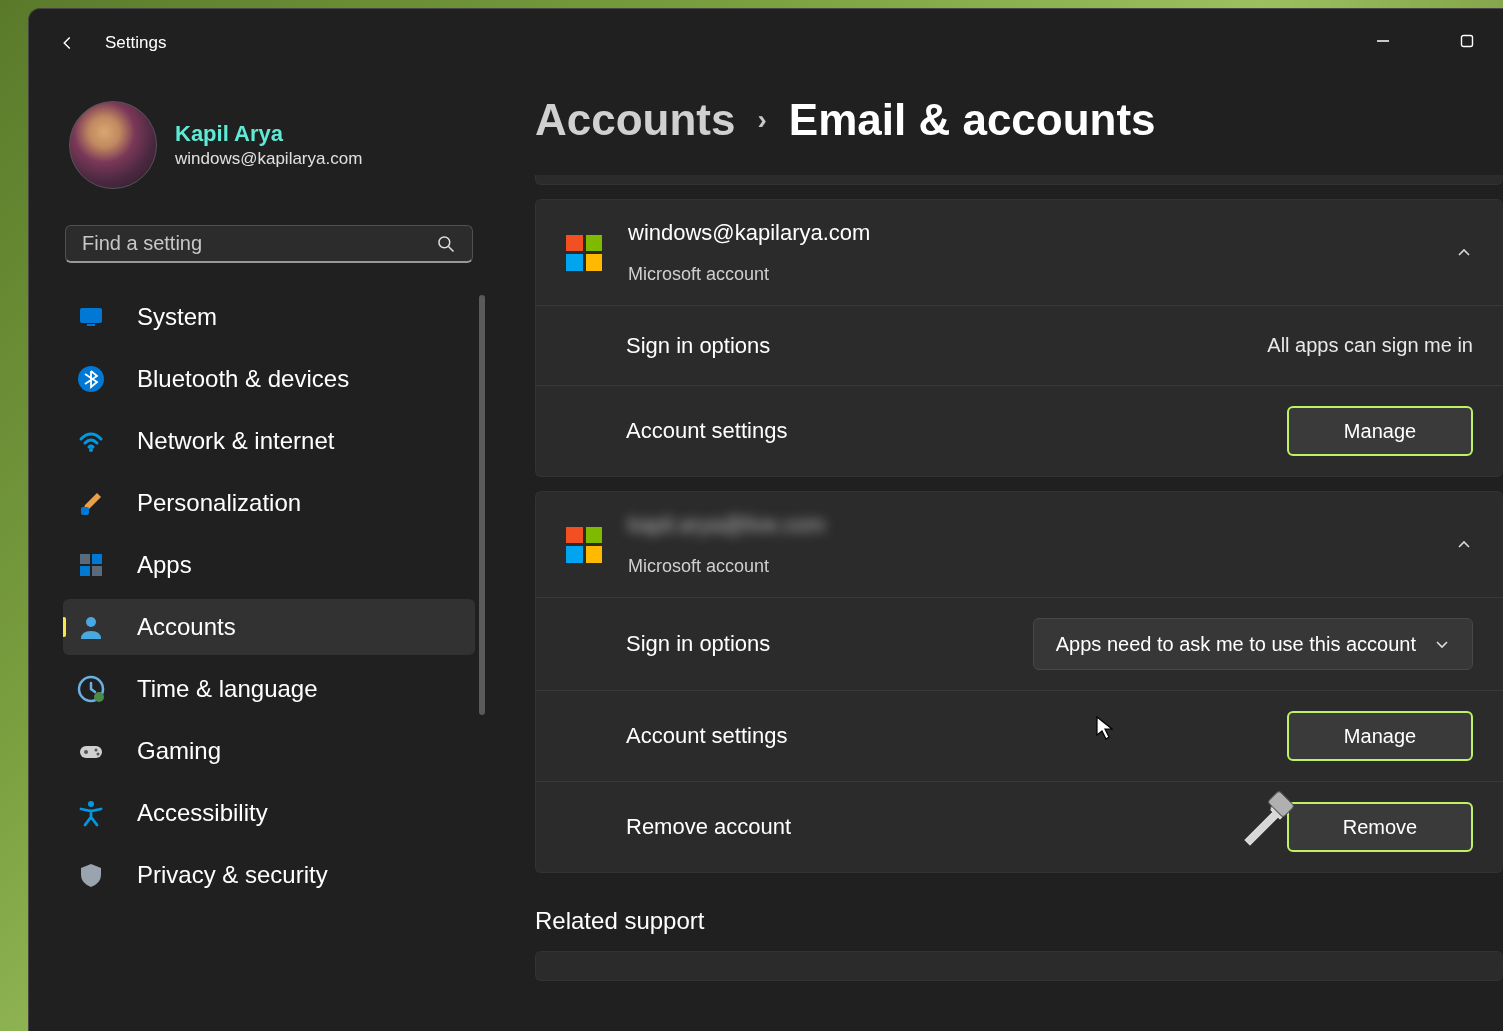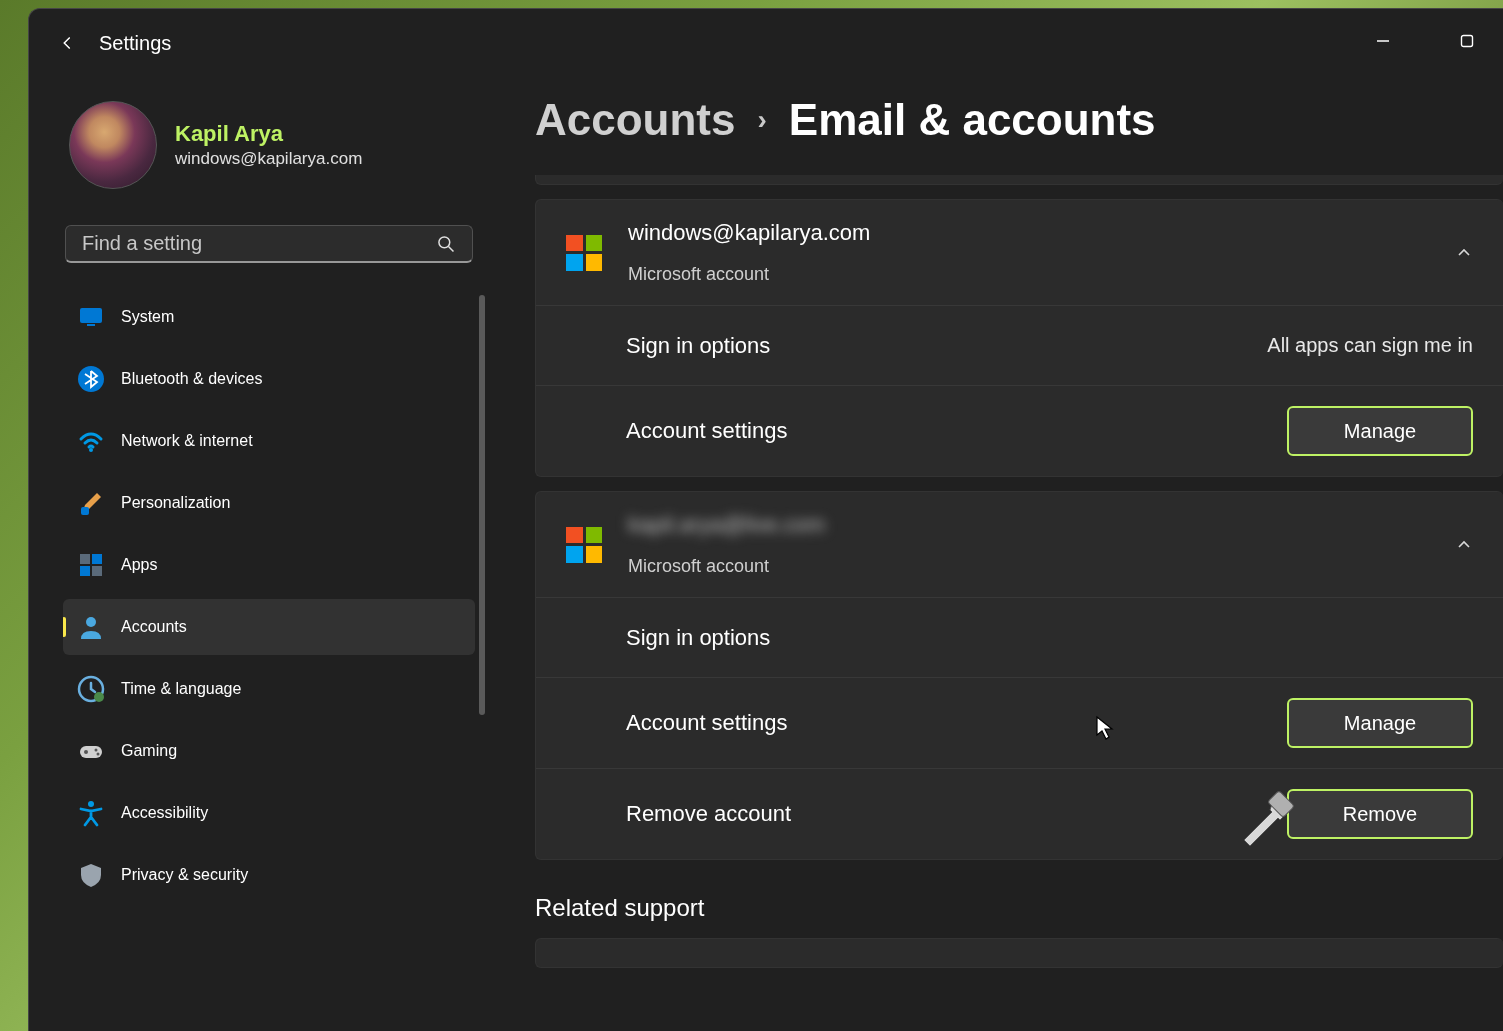--- a/index.html
+++ b/index.html
@@ -11,48 +11,48 @@
 .window {
   position: absolute; top: 8px; left: 28px; right: 0; bottom: 0;
   background: #202020; border-radius: 12px 0 0 0; overflow: hidden;
   border: 1px solid #454545; border-right: none; border-bottom: none;
 }
 .titlebar {
   height: 68px; display: flex; align-items: center; padding: 0 18px;
   color: #fff; position: relative;
 }
 .back-btn { width: 40px; height: 40px; display:flex;align-items:center;justify-content:center; cursor: pointer; border-radius:4px;}
-.title-text { font-size: 20px; margin-left: 12px; }
+.title-text { font-size: 17px; margin-left: 18px; }
 .win-controls { position: absolute; right: 16px; top: 16px; display: flex; gap: 44px; }
 .win-btn { width: 40px; height: 32px; display:flex;align-items:center;justify-content:center; cursor:pointer; color:#fff; }
 .content { display: flex; height: calc(100% - 68px); }
 .sidebar { width: 470px; padding: 10px 14px 10px 34px; display:flex; flex-direction:column; }
 .profile { display:flex; align-items:center; gap:18px; padding: 14px 6px 28px 6px; }
 .avatar {
   width: 88px; height: 88px; border-radius:50%;
   background: radial-gradient(circle at 40% 35%, #d8a870 0%, #c08860 20%, #7a3858 40%, #4a2840 65%, #2a1828 100%);
   border: 1px solid #555;
 }
-.profile-name { color:#bef264; font-size:22px; font-weight:600; }
+.profile-name { color:#5eead4; font-size:22px; font-weight:600; }
 .profile-email { color:#e0e0e0; font-size:17px; margin-top:2px; }
 .search-box {
   position: relative; margin: 8px 12px 26px 2px;
   background: #2c2c2c; border:1px solid #505050; border-bottom:2px solid #989898;
   border-radius:6px; height:38px; display:flex; align-items:center; padding: 0 16px; justify-content: flex-end;
 }
 .search-box input {
   flex:1; background:transparent; border:none; outline:none; color:#e0e0e0; font-size:20px;
 }
 .search-box input::placeholder{ color:#c8c8c8; }
 .search-ico { color:#e0e0e0; }
 .nav { flex:1; overflow:hidden; position:relative; padding-right:10px; }
 .nav-scroll { height:100%; }
 .nav-item {
-  display:flex; align-items:center; gap:16px; height:56px; padding:0 14px;
-  border-radius:6px; color:#fff; font-size:16px; cursor:pointer; margin-bottom:6px;
+  display:flex; align-items:center; gap:32px; height:56px; padding:0 14px;
+  border-radius:6px; color:#fff; font-size:24px; cursor:pointer; margin-bottom:6px;
   position:relative;
 }
 .nav-item.active{ background:#323232; }
 .nav-item.active::before{
   content:''; position:absolute; left:-1px; top:18px; bottom:18px; width:4px;
   background:#f9e74b; border-radius:3px;
 }
 .nav-ico { width:28px; height:28px; display:flex;align-items:center;justify-content:center; flex-shrink:0; }
 .nav-scrollbar { position:absolute; right:0; top:6px; width:6px; height:420px; background:#5a5a5a; border-radius:3px; }
 .main { flex:1; padding: 18px 0 0 36px; overflow:hidden; color:#fff; }
@@ -287,20 +287,26 @@
       <div class="hdr-text">
         <div class="hdr-email blurred">kapil.arya@live.com</div>
         <div class="hdr-sub">Microsoft account</div>
       </div>
       <svg class="chev" width="18" height="18" viewBox="0 0 18 18">
                 <path d="M4 11l5-5 5 5" stroke="currentColor" stroke-width="1.6" fill="none"></path>
               </svg>
     </div>
     <div class="row">
               <span class="label">Sign in options</span>
+              <div class="dropdown">
+                <span>Apps need to ask me to use this account</span>
+                <svg width="16" height="16" viewBox="0 0 16 16">
+                  <path d="M3 6l5 5 5-5" stroke="#ddd" stroke-width="1.6" fill="none"></path>
+                </svg>
+              </div>
             </div>
             <div class="row">
               <span class="label">Account settings</span>
               <button class="btn">Manage</button>
             </div>
             <div class="row">
               <span class="label">Remove account</span>
               <button class="btn">Remove</button>
             </div>
           </div>

